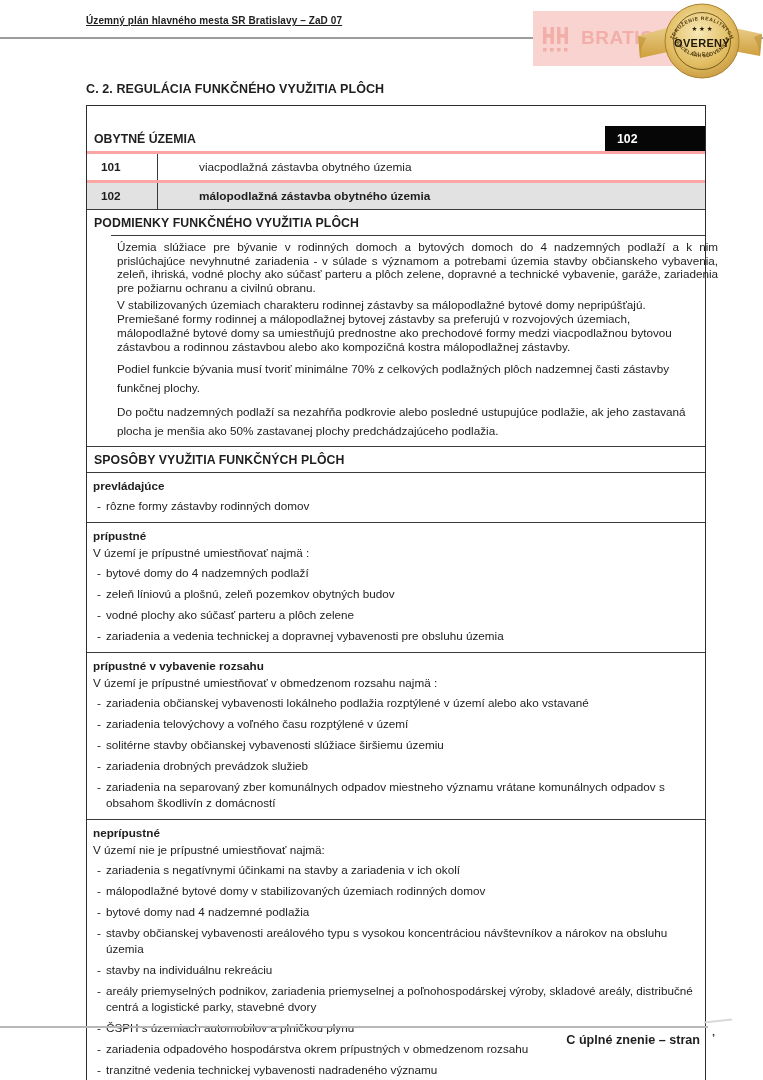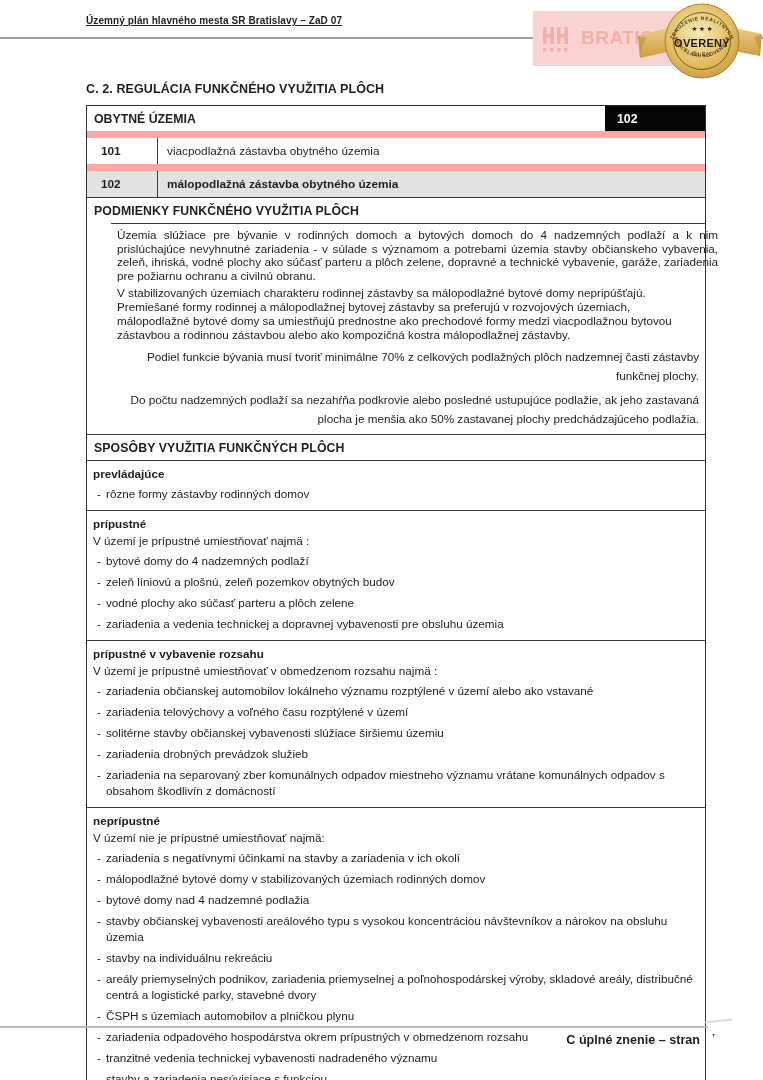--- a/index.html
+++ b/index.html
@@ -15,36 +15,36 @@
   .logo{position:absolute;left:533px;top:11px;width:172px;height:55px;background:#f8d3d0;z-index:2;
         display:flex;align-items:center;padding-left:10px;box-sizing:border-box;}
   .logo-mark{width:30px;height:30px;flex:0 0 auto;margin-top:2px;}
   .logo-text{font-weight:bold;font-size:19px;color:#f2aea8;letter-spacing:.5px;margin-left:8px;margin-top:-2px;}
   
   .badge{position:absolute;left:636px;top:-3px;z-index:3;}
   
   .heading{position:absolute;left:86px;top:82px;font-size:12.5px;font-weight:bold;letter-spacing:.1px;}
   
   .reg-table{position:absolute;left:86px;top:105px;width:620px;border:1.6px solid #2f2f2f;box-sizing:border-box;background:#fff;}
-  .row-header{display:flex;align-items:center;}
+  .row-header{display:flex;align-items:center;margin-top:20px;}
   .row-header .hdr-label{flex:1;font-size:12.3px;font-weight:bold;padding:6px 0 5px 7px;}
   .row-header .hdr-code{width:100px;background:#060606;color:#ffffff;font-weight:bold;font-size:12.3px;
         padding:6px 0 5px 12px;box-sizing:border-box;}
-  .row-code{display:flex;border-top:7px solid #fca5a5;}
+  .row-code{display:flex;border-top:3px solid #fca5a5;gap:32px;}
   .row-code .code-col{width:71px;flex:0 0 71px;border-right:1px solid #3a3a3a;padding:6px 0 6px 14px;
         font-weight:bold;font-size:11.8px;box-sizing:border-box;}
   .row-code .label-col{flex:1;padding:6px 0 0 9px;font-size:11.8px;}
   .row-code.hl{background:#e2e2e2;}
   .row-code.hl .label-col{font-weight:bold;}
   .section-title-row{border-top:1px solid #3a3a3a;padding:6px 7px 5px;font-size:12.3px;font-weight:bold;letter-spacing:.1px;}
   .body-cell{border-top:1px solid #3a3a3a;padding:4px 6px 6px 6px;font-size:11.7px;overflow:visible;margin-left:24px;}
   .body-cell p{margin:0;}
   .para-tight{line-height:13.5px;text-align:justify;margin-right:-19px !important;}
   .para-norm{line-height:14px;margin-top:4px !important;}
-  .para-loose{line-height:19px;margin-top:5px !important;text-align:right;}
+  .para-loose{line-height:19px;margin-top:5px !important;}
   .sub-section{border-top:1px solid #3a3a3a;padding:5px 6px 8px;font-size:11.7px;}
   .sub-title{font-weight:bold;line-height:15px;}
   .sub-intro{line-height:15px;margin-top:2px;}
   .bullet{display:flex;margin-top:5px;line-height:16px;}
   .bullet .marker{width:13px;flex:0 0 13px;text-align:left;padding-left:4px;box-sizing:border-box;}
   .bullet .btxt{flex:1;padding-right:6px;}
   
   .footer-rule{position:absolute;left:0;top:1026px;width:708px;height:1.5px;background:#b8b8b8;}
   .footer-tick{position:absolute;left:704px;top:1020px;width:28px;height:2px;background:#d9d9d9;transform:rotate(-6deg);}
   .footer-text{position:absolute;top:1033px;right:63px;font-size:12.6px;font-weight:bold;white-space:nowrap;}
@@ -168,21 +168,21 @@
       <span class="marker">-</span>
       <span class="btxt">zariadenia a vedenia technickej a dopravnej vybavenosti pre obsluhu územia</span>
     </div>
   </div>
 
   <div class="sub-section">
     <div class="sub-title">prípustné v vybavenie rozsahu</div>
     <div class="sub-intro">V území je prípustné umiestňovať v obmedzenom rozsahu najmä :</div>
     <div class="bullet">
       <span class="marker">-</span>
-      <span class="btxt">zariadenia občianskej automobilov lokálneho významu rozptýlené v území alebo ako vstavané</span>
+      <span class="btxt">zariadenia občianskej vybavenosti lokálneho podlažia rozptýlené v území alebo ako vstavané</span>
     </div>
     <div class="bullet">
       <span class="marker">-</span>
       <span class="btxt">zariadenia telovýchovy a voľného času rozptýlené v území</span>
     </div>
     <div class="bullet">
       <span class="marker">-</span>
       <span class="btxt">solitérne stavby občianskej vybavenosti slúžiace širšiemu územiu</span>
     </div>
     <div class="bullet">

